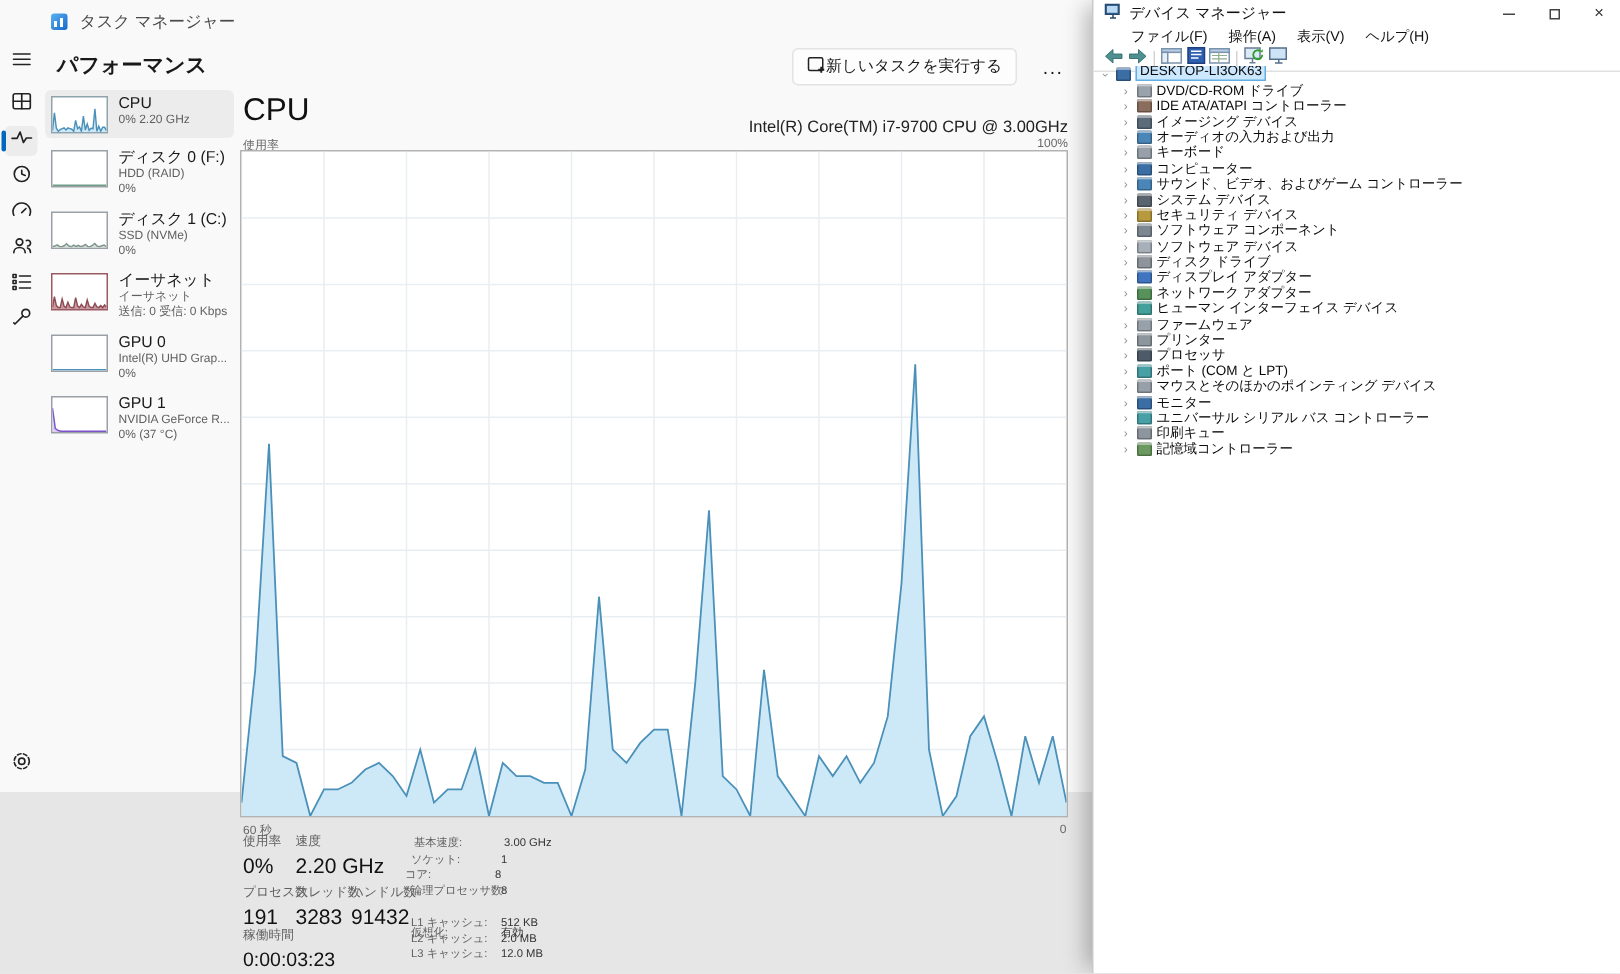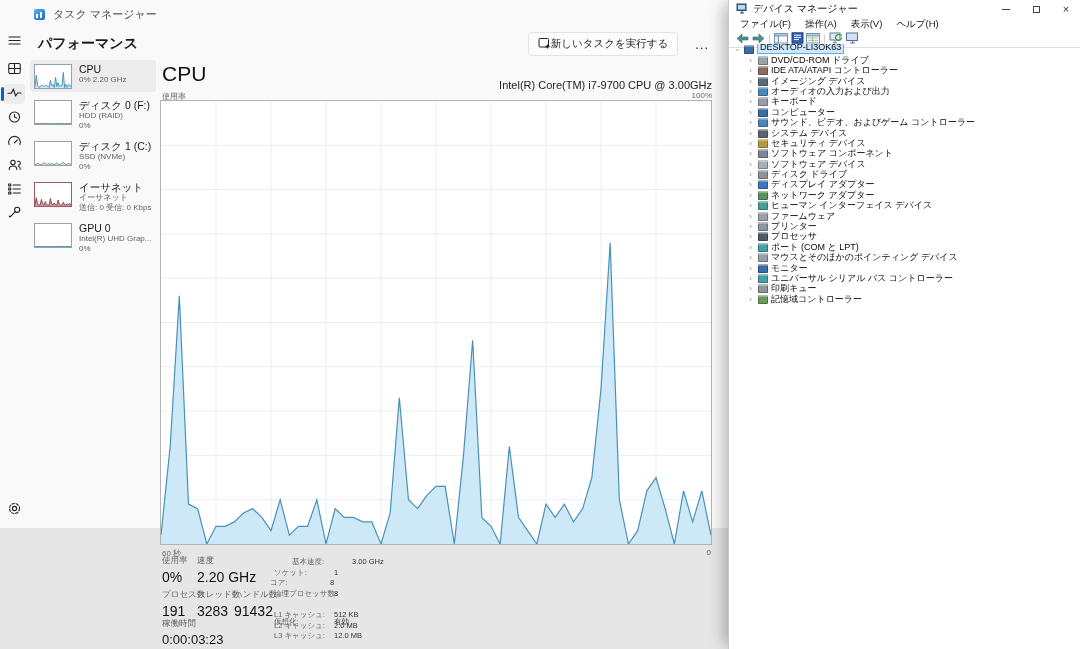--- a/index.html
+++ b/index.html
@@ -54,21 +54,21 @@
 
   
   .dm{position:absolute;top:0;left:728px;width:352px;height:649px;background:#fff;border-left:1px solid #c9c9c9;box-shadow:-8px 0 14px -4px rgba(0,0,0,.28);box-sizing:border-box}
   .dm-titlebar{height:18px;display:flex;align-items:center;gap:5px;padding-left:7px;position:relative}
   .dm-title{font-size:10px;color:#111}
   .dm-controls{position:absolute;right:8px;top:0;height:18px;display:flex;align-items:center;gap:18px}
   .ctl{display:flex;align-items:center;justify-content:center;width:12px;height:12px;color:#333}
   .ctl .min-glyph{width:8px;height:1px;background:#444}
   .ctl .max-glyph{width:7px;height:7px;border:1px solid #444;box-sizing:border-box}
   .ctl .close-glyph{font-size:11px;line-height:1;color:#333}
-  .dm-menubar{height:13px;display:flex;align-items:center;padding-left:4px;font-size:9.5px;color:#111}
+  .dm-menubar{height:13px;display:flex;align-items:center;padding-left:18px;font-size:9.5px;color:#111}
   .dm-menu-item{padding:0 7px}
   .dm-toolbar{height:16px;display:flex;align-items:center;padding-left:5px;border-bottom:1px solid #e0e0e0}
   .tb-btn{width:16px;height:14px;display:flex;align-items:center;justify-content:center}
   .tb-sep{width:1px;height:11px;background:#d4d4d4;margin:0 3px}
   .dm-tree{position:absolute;top:44px;left:0;right:0;bottom:0;overflow:hidden}
   .tree-row{display:flex;align-items:flex-end;height:10.4px;padding-left:17px;gap:3px}
   .tree-row.root{padding-left:3px}
   .chev{width:9px;flex:none;font-size:8px;line-height:1;color:#8f8f8f;text-align:center}
   .chev.expanded{transform:rotate(90deg)}
   .tree-icon{width:10px;height:9px;flex:none;border-radius:1px;box-shadow:inset 0 1.5px 0 rgba(255,255,255,.55),inset 0 0 0 1px rgba(0,0,0,.28)}
@@ -215,20 +215,33 @@
           <div class="card-thumb" style="border: 1px solid rgb(154, 160, 166);">
             <svg viewBox="0 0 38 23" preserveAspectRatio="none" style="position:absolute;inset:0;width:100%;height:100%">
               <polygon points="0,23 0,22.50 3.4545454545454546,22.50 6.909090909090909,22.50 10.363636363636363,22.50 13.818181818181818,22.50 17.272727272727273,22.50 20.727272727272727,22.50 24.18181818181818,22.50 27.636363636363637,22.50 31.090909090909093,22.50 34.54545454545455,22.50 38,22.50 38,23" fill="#cde9f7"></polygon>
               <polyline points="0,22.50 3.4545454545454546,22.50 6.909090909090909,22.50 10.363636363636363,22.50 13.818181818181818,22.50 17.272727272727273,22.50 20.727272727272727,22.50 24.18181818181818,22.50 27.636363636363637,22.50 31.090909090909093,22.50 34.54545454545455,22.50 38,22.50" fill="none" stroke="#4a90b8" stroke-width="1"></polyline>
             </svg>
           </div>
           <div class="card-text">
             <div class="card-title">GPU 0</div>
             <div class="card-line">Intel(R) UHD Grap...</div>
             <div class="card-line">0%</div>
+          </div>
+        </div>
+        <div class="perf-card">
+          <div class="card-thumb" style="border: 1px solid rgb(154, 160, 166);">
+            <svg viewBox="0 0 38 23" preserveAspectRatio="none" style="position:absolute;inset:0;width:100%;height:100%">
+              <polygon points="0,23 0,7.10 2,20.74 4,22.06 6,22.50 8,22.50 10,22.50 12,22.50 14,22.50 16,22.50 18,22.50 20,22.50 22,22.50 24,22.50 26,22.50 28,22.50 30,22.50 32,22.50 34,22.50 36,22.50 38,22.50 38,23" fill="#dcd0f2"></polygon>
+              <polyline points="0,7.10 2,20.74 4,22.06 6,22.50 8,22.50 10,22.50 12,22.50 14,22.50 16,22.50 18,22.50 20,22.50 22,22.50 24,22.50 26,22.50 28,22.50 30,22.50 32,22.50 34,22.50 36,22.50 38,22.50" fill="none" stroke="#7b52c9" stroke-width="1"></polyline>
+            </svg>
+          </div>
+          <div class="card-text">
+            <div class="card-title">GPU 1</div>
+            <div class="card-line">NVIDIA GeForce R...</div>
+            <div class="card-line">0% (37 °C)</div>
           </div>
         </div>
       </div>
 
     <div class="tm-cpu">
       <div class="cpu-heading">CPU</div>
       <div class="cpu-subtitle">Intel(R) Core(TM) i7-9700 CPU @ 3.00GHz</div>
       <div class="axis-label ax-tl">使用率</div>
       <div class="axis-label ax-tr">100%</div>
       <div class="chart-wrap">
@@ -277,21 +290,21 @@
           <div class="stat" style="left: 74px; top: 527px;">
             <div class="lbl">ハンドル数</div>
             <div class="val">91432</div>
           </div>
           <div class="stat" style="left: 2px; top: 556px;">
             <div class="lbl">稼働時間</div>
             <div class="val small">0:00:03:23</div>
           </div>
         </div>
       <div id="cpu-details">
-          <div class="detail-row" style="left: 132px; top: 495px;"><span>基本速度:</span><span class="dval">3.00 GHz</span></div>
+          <div class="detail-row" style="left: 116px; top: 495px;"><span>基本速度:</span><span class="dval">3.00 GHz</span></div>
           <div class="detail-row" style="left: 114px; top: 505.6px;"><span>ソケット:</span><span class="dval">1</span></div>
           <div class="detail-row" style="left: 110px; top: 516.2px;"><span>コア:</span><span class="dval">8</span></div>
           <div class="detail-row" style="left: 114px; top: 526.8px;"><span>論理プロセッサ数:</span><span class="dval">8</span></div>
           <div class="detail-row" style="left: 114px; top: 537.4px; margin-top: 18px;"><span>仮想化:</span><span class="dval">有効</span></div>
           <div class="detail-row" style="left: 114px; top: 548px;"><span>L1 キャッシュ:</span><span class="dval">512 KB</span></div>
           <div class="detail-row" style="left: 114px; top: 558.6px;"><span>L2 キャッシュ:</span><span class="dval">2.0 MB</span></div>
           <div class="detail-row" style="left: 114px; top: 569.2px;"><span>L3 キャッシュ:</span><span class="dval">12.0 MB</span></div>
         </div>
     </div>
   </div>

